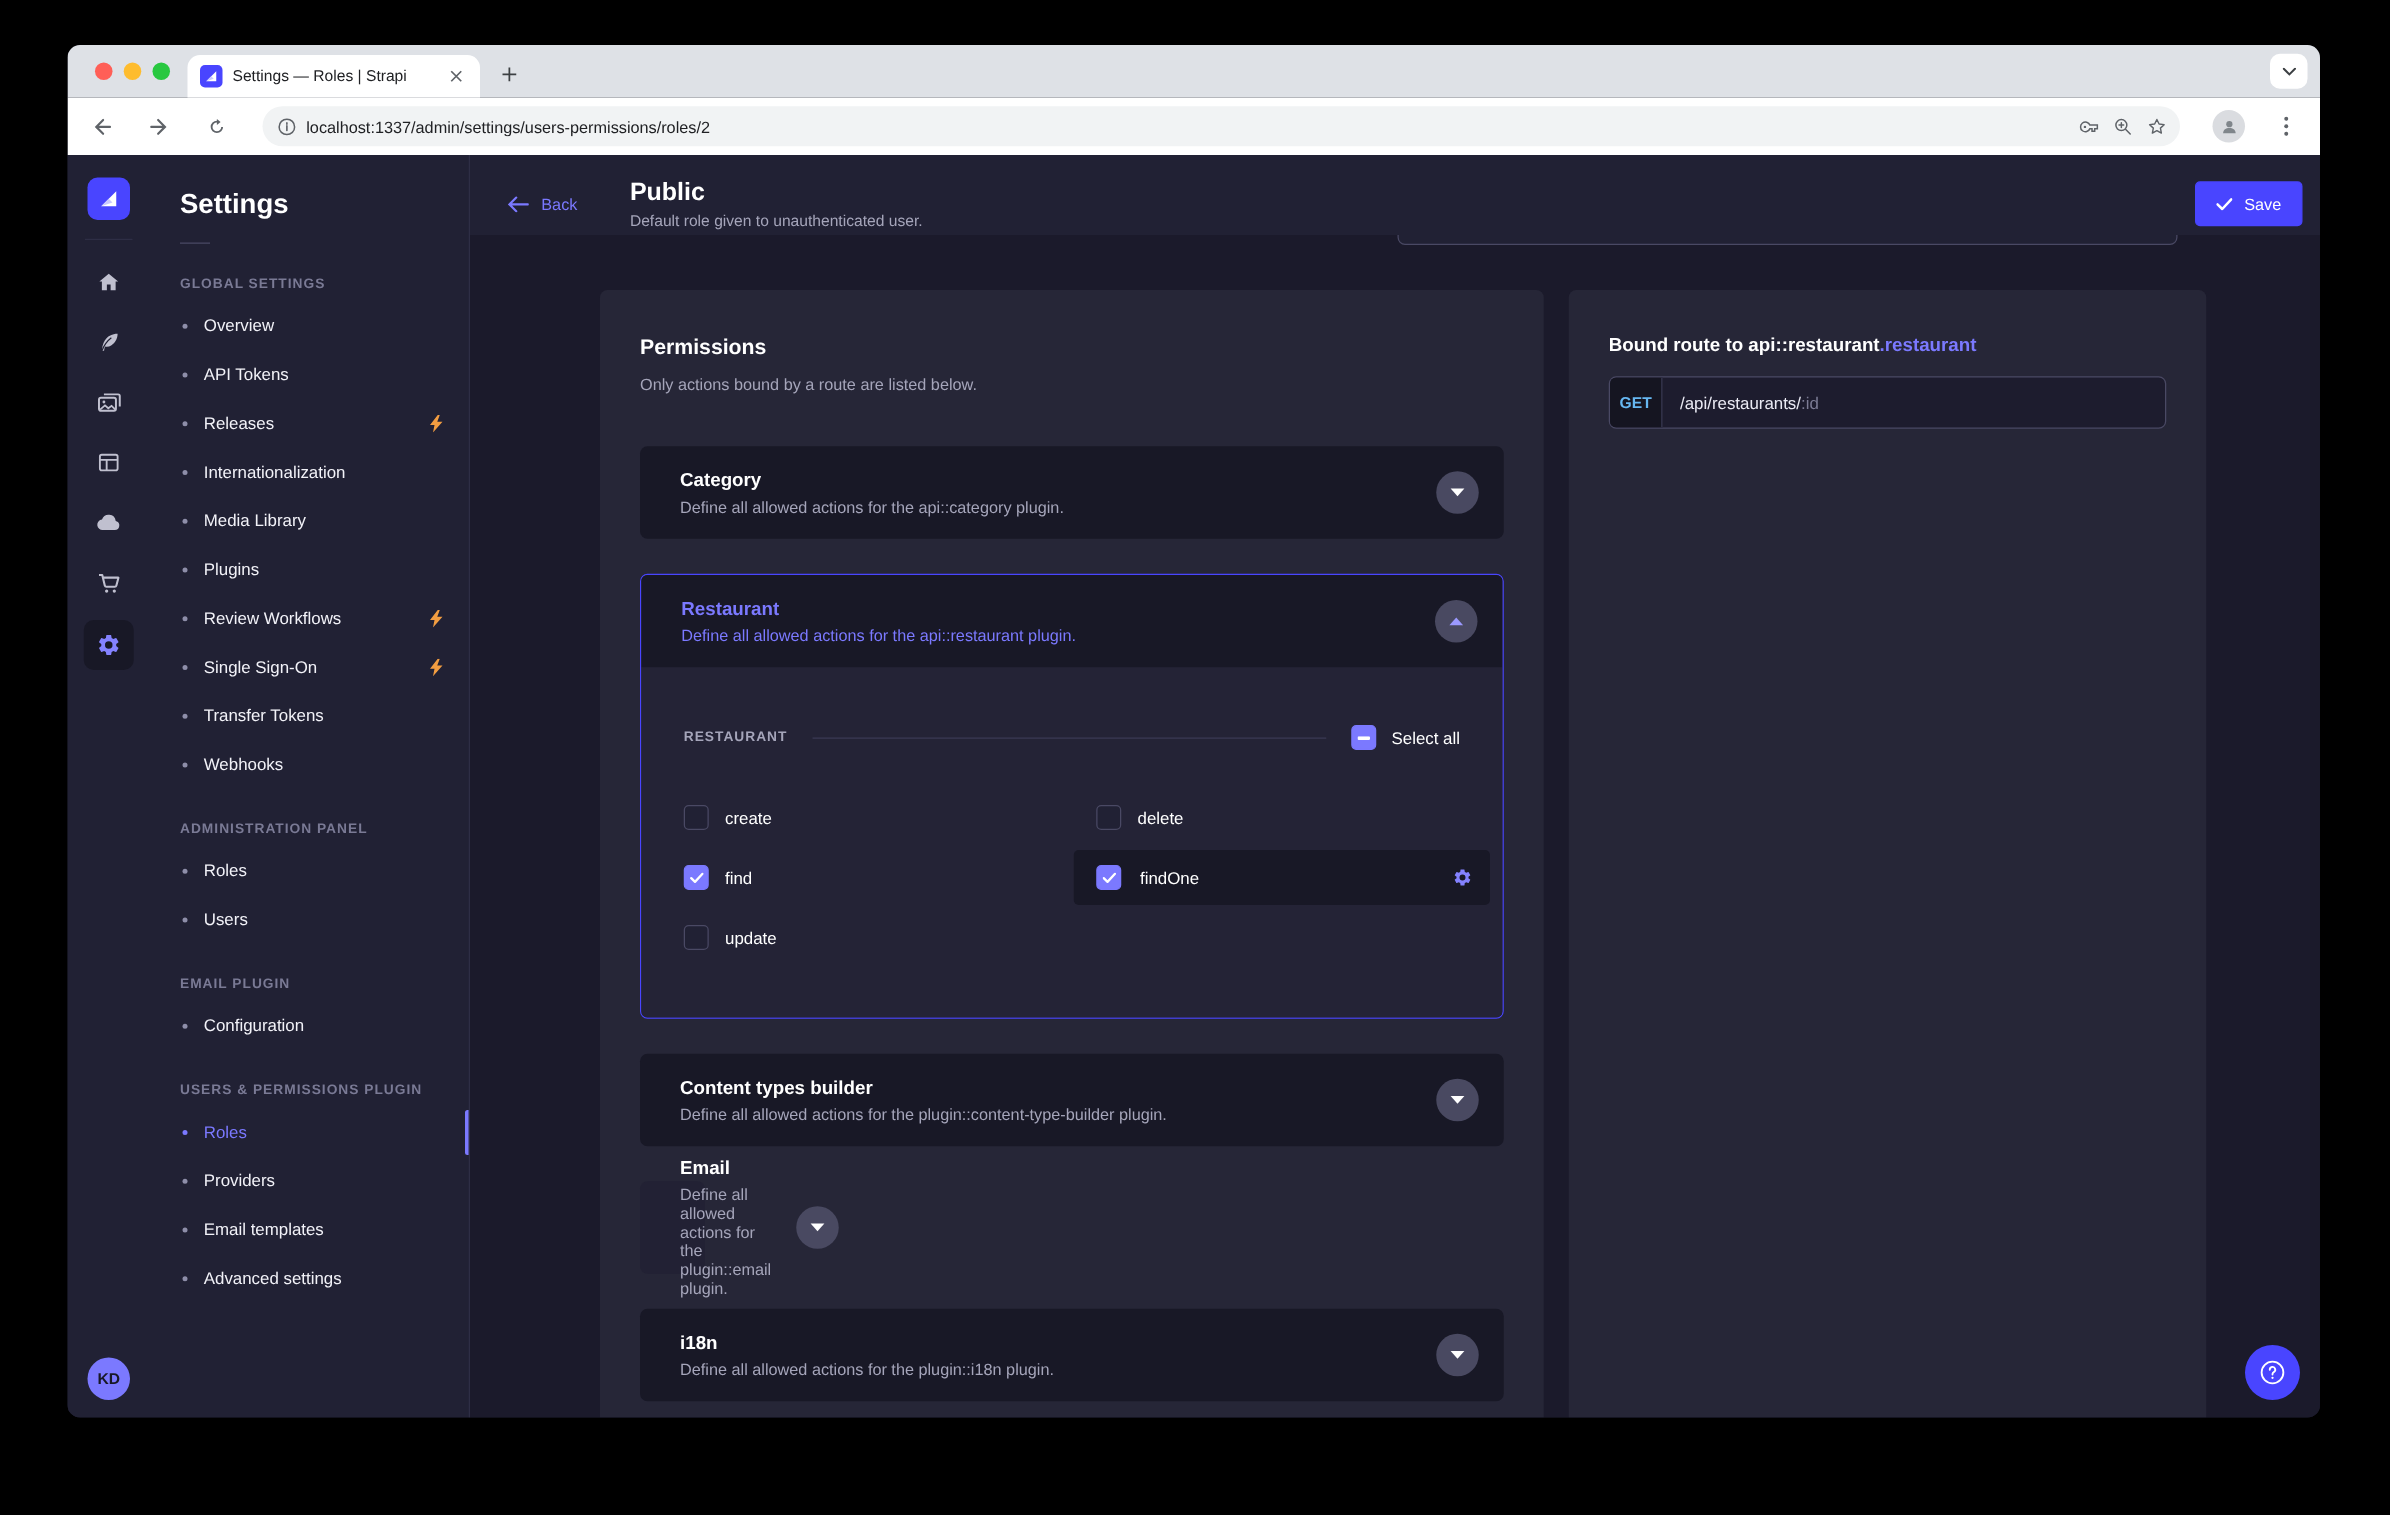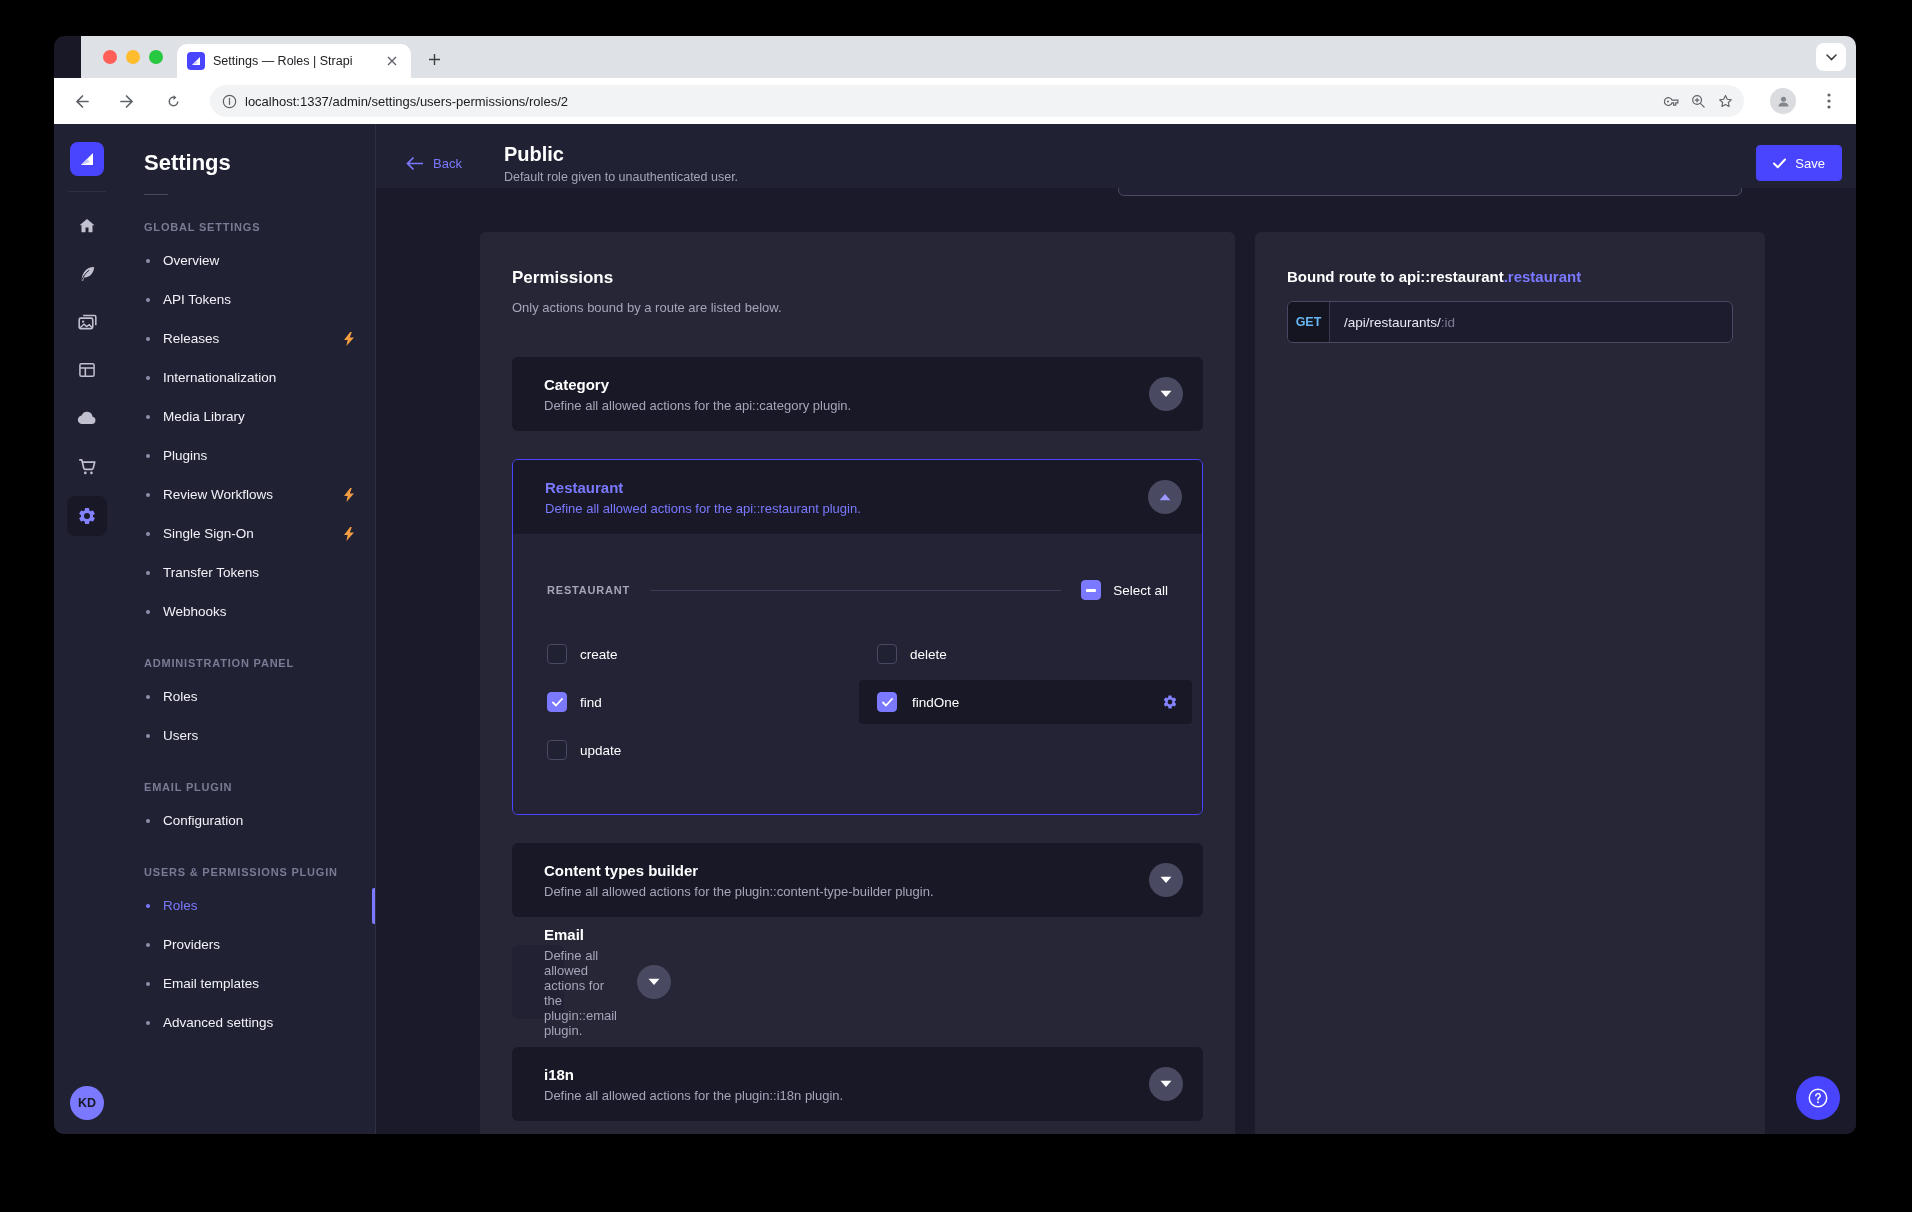--- a/index.html
+++ b/index.html
@@ -3,21 +3,21 @@
 <meta charset="utf-8">
 <style>
   * { margin:0; padding:0; box-sizing:border-box; }
   html,body { width:1912px; height:1212px; background:#000; font-family:"Liberation Sans", sans-serif; overflow:hidden; }
 
   .window { position:absolute; left:54px; top:36px; width:1802px; height:1098px;
             border-radius:10px; overflow:hidden; background:#181826;
             box-shadow:0 18px 60px rgba(0,0,0,.7); display:flex; flex-direction:column; }
 
   
-  .tabstrip { height:42px; background:#dee1e6; display:flex; align-items:flex-end; flex-shrink:0; position:relative;margin-left:27px; }
+  .tabstrip { height:42px; background:#dee1e6; display:flex; align-items:flex-end; flex-shrink:0; position:relative; }
   .lights { display:flex; gap:9px; position:absolute; left:22px; top:14px; }
   .light { width:14px; height:14px; border-radius:50%;gap:20px; }
   .tab { margin-left:96px; width:234px; height:34px; background:#fff; border-radius:10px 10px 0 0;
          display:flex; align-items:center; padding:0 10px; gap:8px; }
   .favicon { width:18px; height:18px; border-radius:4px; background:#4945ff; display:flex; align-items:center; justify-content:center; flex-shrink:0; }
   .tab-title { font-size:12.5px; color:#202124; white-space:nowrap; overflow:hidden; flex:1; }
   .tab-close { color:#5f6368; font-size:14px; width:18px; height:18px; display:flex; align-items:center; justify-content:center; border-radius:50%; }
   .newtab-btn { color:#3c4043; font-size:19px; margin:0 0 6px 10px; width:26px; height:26px; display:flex; align-items:center; justify-content:center; border-radius:50%; }
   .strip-chevron { position:absolute; right:10px; top:7px; width:30px; height:28px; background:#fff; border-radius:8px;
                    display:flex; align-items:center; justify-content:center; }

